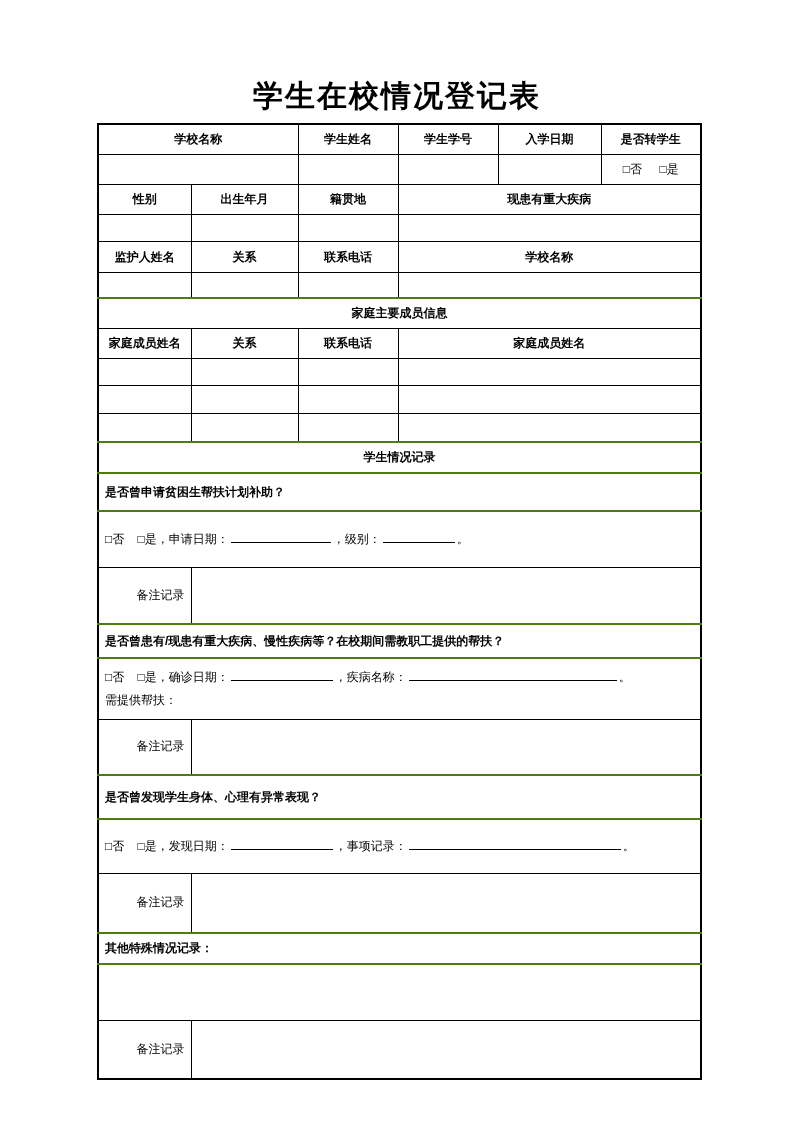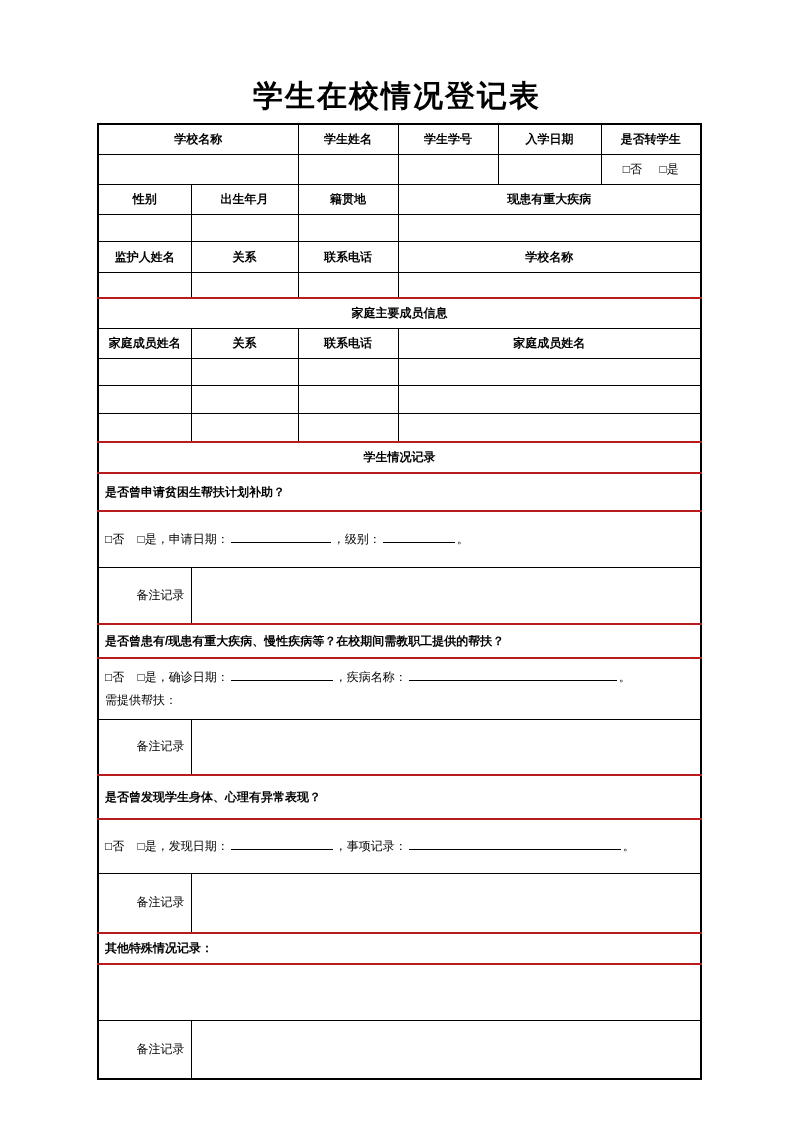--- a/index.html
+++ b/index.html
@@ -29,21 +29,21 @@
     table-layout:fixed;
     width:603px;
     border:2px solid #000;
   }
   table.form td{
     border:1px solid #000;
     padding:6px;
     font-size:12px;
     overflow:hidden;
   }
-  tr.tt > td{border-top:2px solid #b91c1c;margin-top:38px;}
+  tr.tt > td{border-top:2px solid #4d7c0f;margin-top:38px;}
   td.hd{font-weight:bold;text-align:center;vertical-align:middle;}
   td.sec{font-weight:bold;text-align:center;vertical-align:middle;}
   td.q{font-weight:bold;text-align:left;vertical-align:middle;padding-left:7px;}
   td.in{background:#fff;}
   td.rmk{text-align:right;vertical-align:middle;font-weight:normal;}
   td.ans{vertical-align:middle;padding-left:7px;font-size:13.5px;line-height:23px;}
   td.cbrow{text-align:center;vertical-align:middle;}
   .cb{display:inline-block;}
   .cb + .cb{margin-left:10px;}
   .cbrow .cb + .cb{margin-left:14px;}

